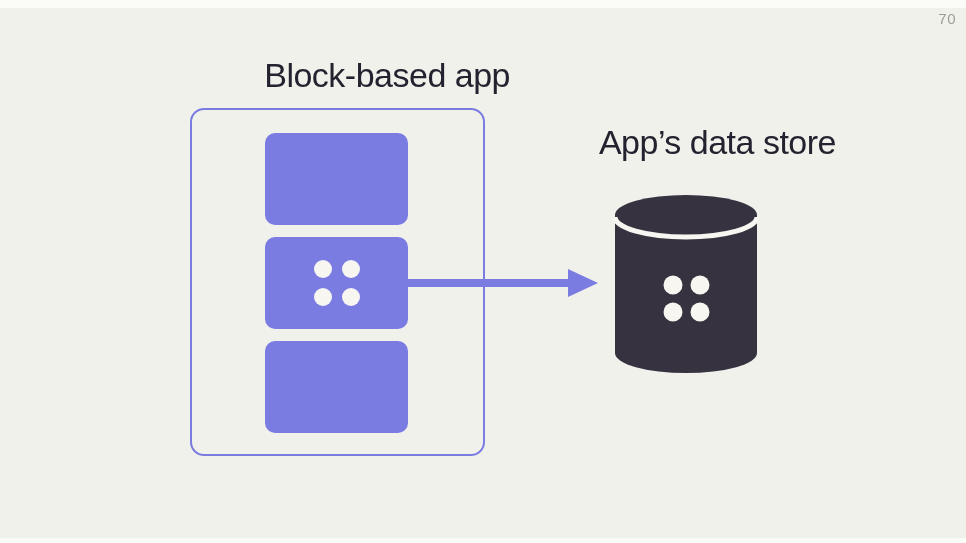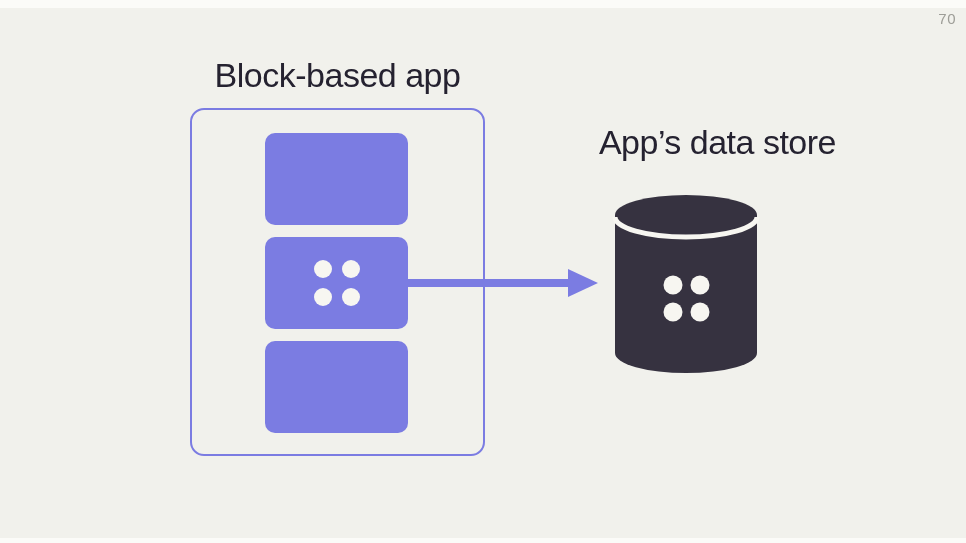--- a/index.html
+++ b/index.html
@@ -20,21 +20,21 @@
   .edge-strip.top{top:0;height:8px;}
   .edge-strip.bottom{bottom:0;height:5px;}
   .page-number{
     position:absolute;top:9px;right:10px;
     font-size:15px;line-height:20px;
     color:var(--muted,#9d9d97);
     letter-spacing:0.5px;
   }
   .app-title{
     position:absolute;left:165px;top:57px;width:345px;
-    text-align:center;
+    text-align:right;
     font-size:34px;line-height:36px;font-weight:500;
     letter-spacing:-0.5px;
     color:var(--text,#252230);
   }
   .app-container{
     position:absolute;left:190px;top:108px;
     width:291px;height:344px;
     border:2px solid var(--purple,#7b7ce2);
     border-radius:14px;
     background:transparent;

